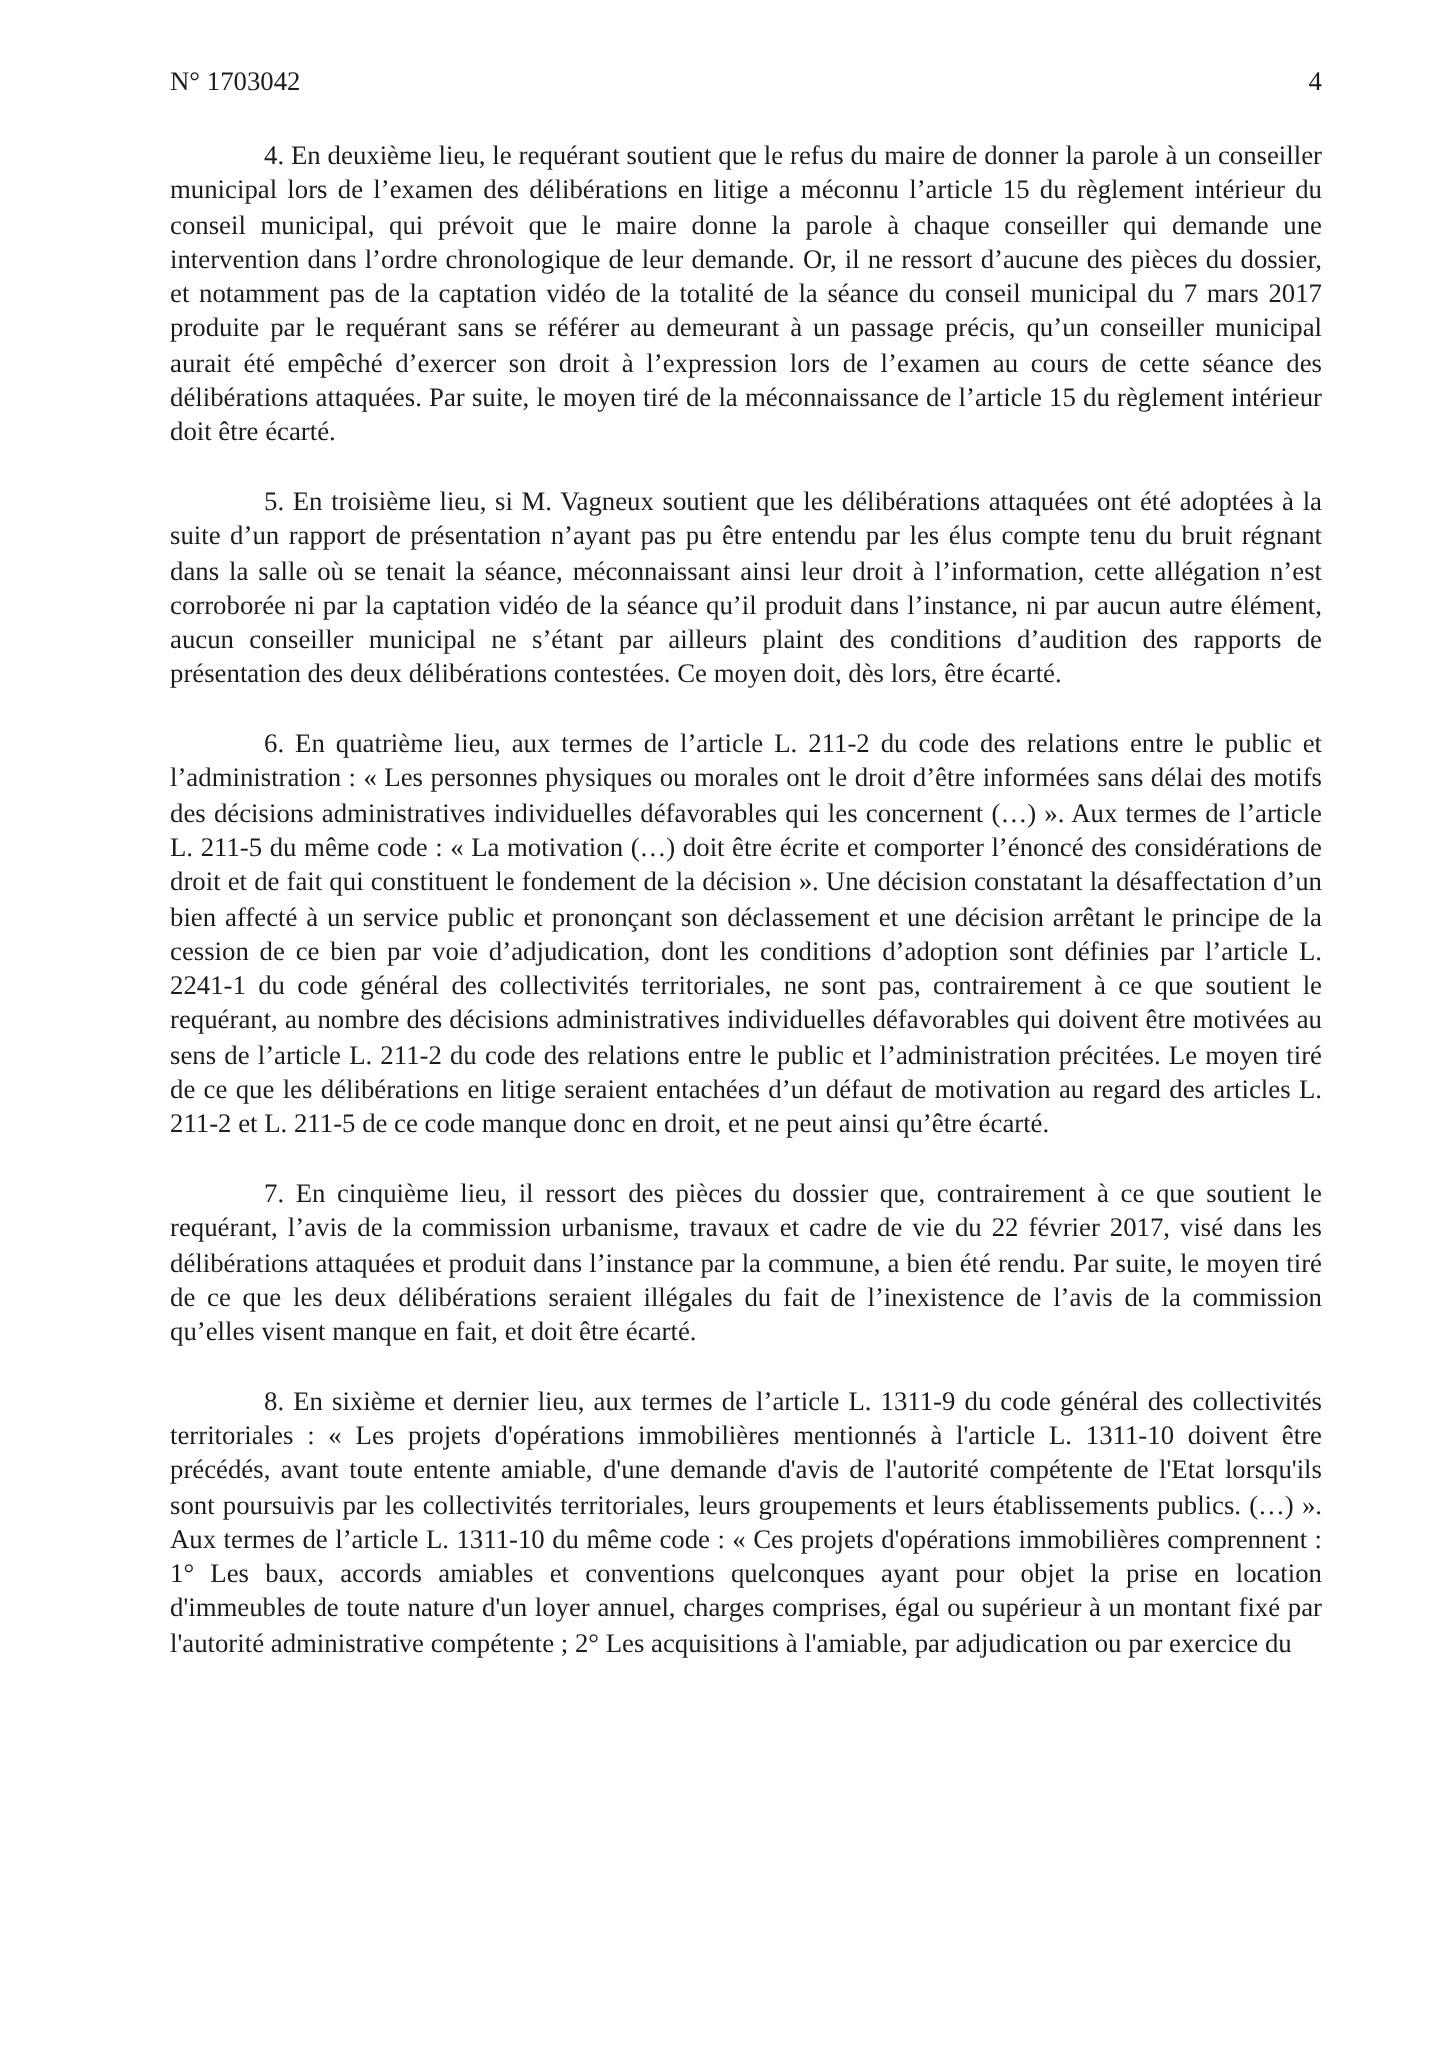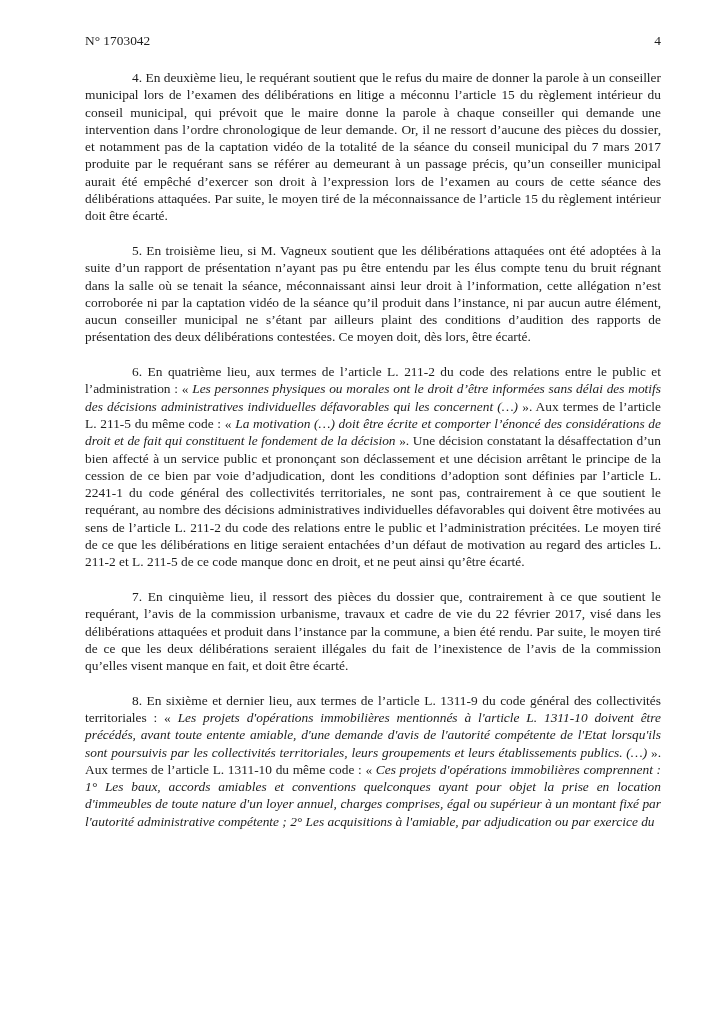--- a/index.html
+++ b/index.html
@@ -32,21 +32,20 @@
     text-align: justify;
   }
   .doc-body p.para {
     margin: 0 0 17.3px 0;
     padding: 0;
   }
   .doc-body p.para.indent {
     text-indent: 47px;
   }
   .doc-body span.italic {
-    font-style: italic;
   }
 </style>
 </head>
 <body>
 
 <div class="page">
   <div class="doc-header">
     <span>N° 1703042</span>
     <span>4</span>
   </div>

